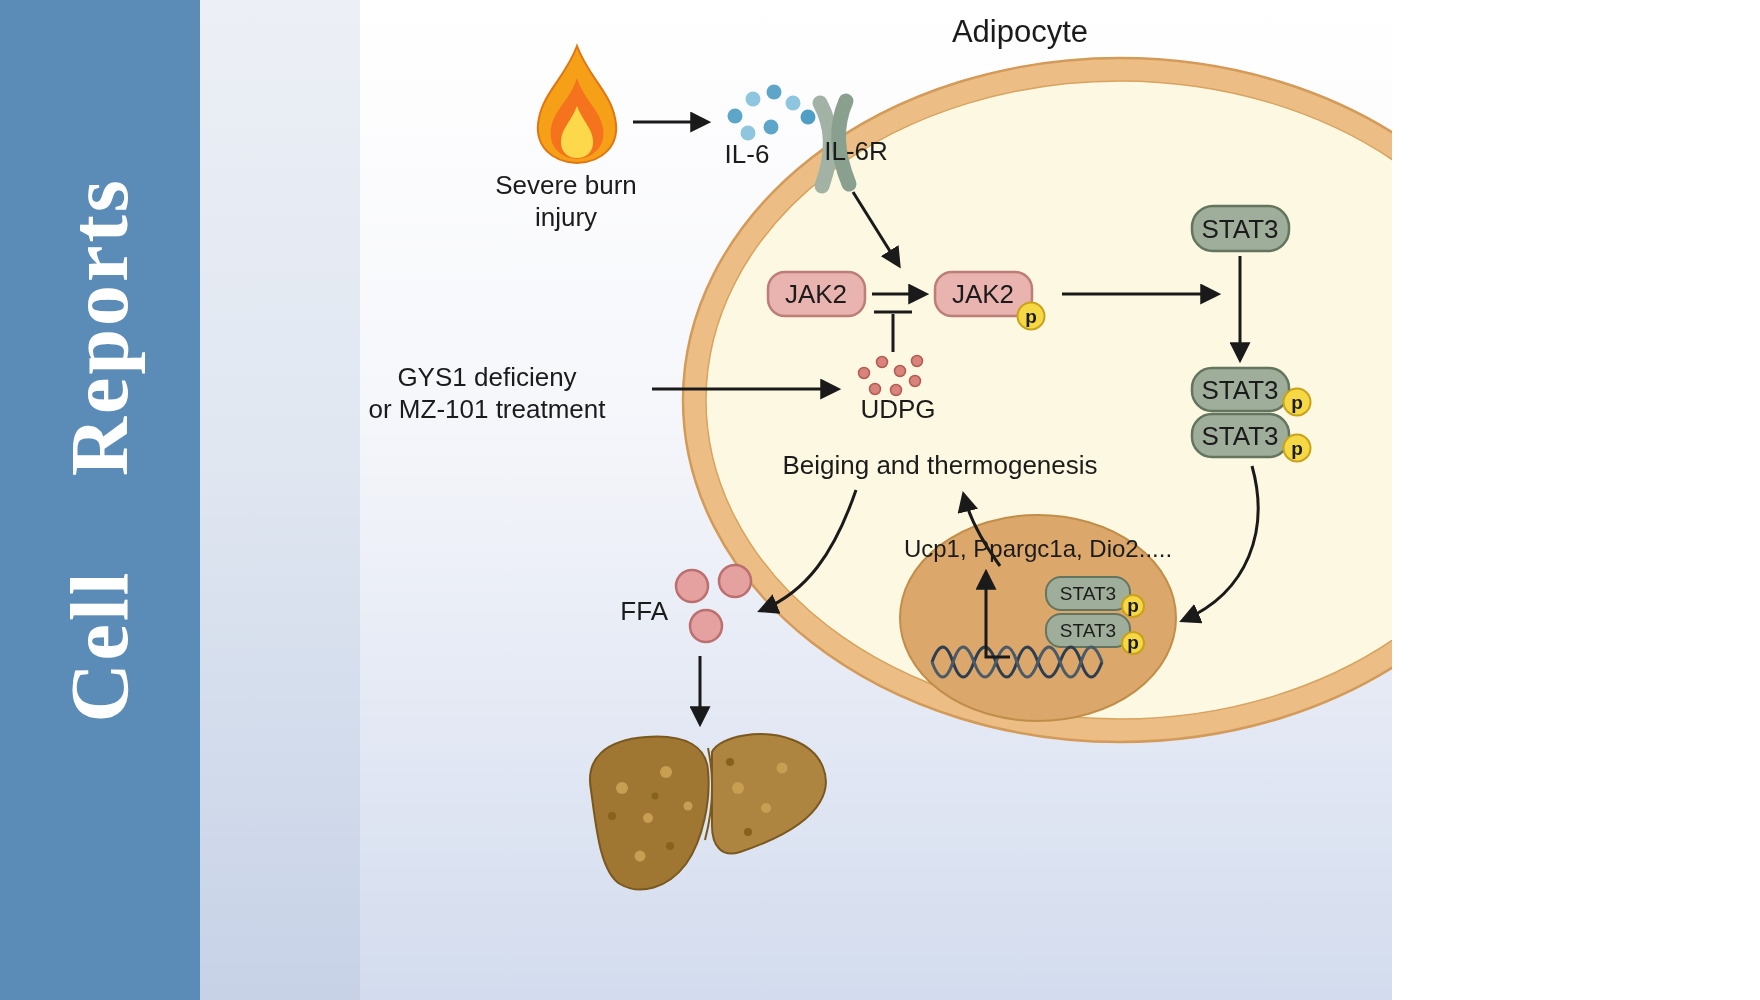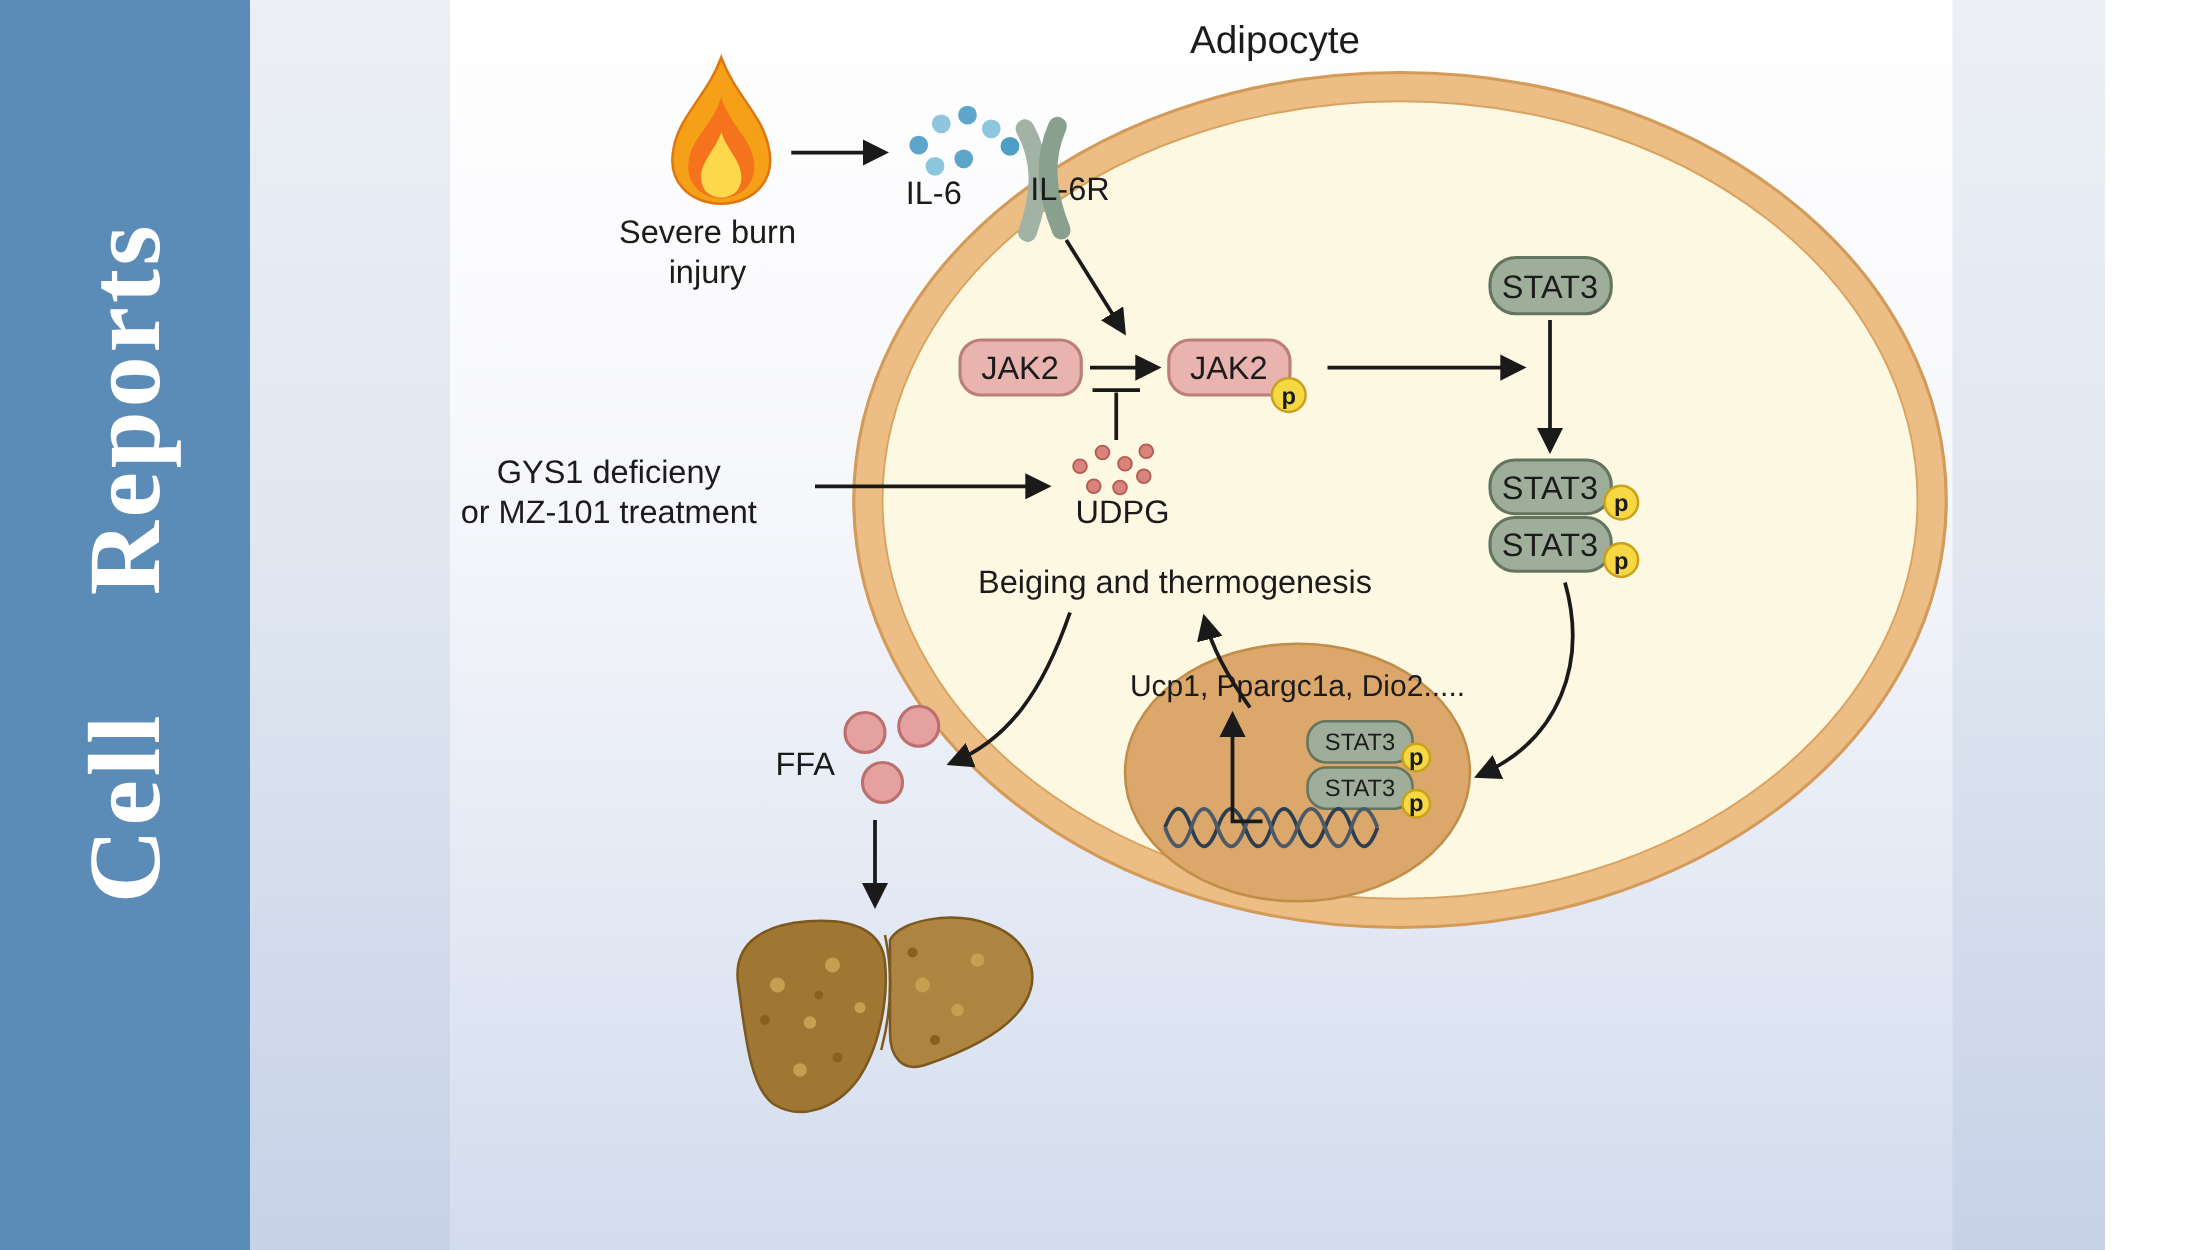--- a/index.html
+++ b/index.html
@@ -1,16 +1,16 @@
 <!DOCTYPE html>
 <html><head>
 <meta charset="utf-8">
 <style>
   html,body{margin:0;padding:0;background:#ffffff;}
-  .stage{position:relative;width:1684px;height:1000px;overflow:hidden;
+  .stage{position:relative;width:1392px;height:1000px;overflow:hidden;
          background:linear-gradient(180deg,#eceff5 0%,#e0e7f1 45%,#c7d2e7 100%);
          font-family:"Liberation Sans",sans-serif;}
   .figure-panel{position:absolute;left:360px;top:0;width:1202px;height:1000px;
          background:linear-gradient(180deg,#ffffff 0%,#f6f7fb 40%,#d3dcee 100%);}
   .sidebar{position:absolute;left:0;top:0;width:200px;height:1000px;background:#5b8cb8;}
   .journal-title{position:absolute;left:100px;top:450px;
          transform:translate(-50%,-50%) rotate(-90deg);
          color:#ffffff;font-family:"Liberation Serif",serif;font-weight:700;
          font-size:82px;letter-spacing:3px;word-spacing:0.85em;white-space:nowrap;}
   svg.diagram{position:absolute;left:0;top:0;}

